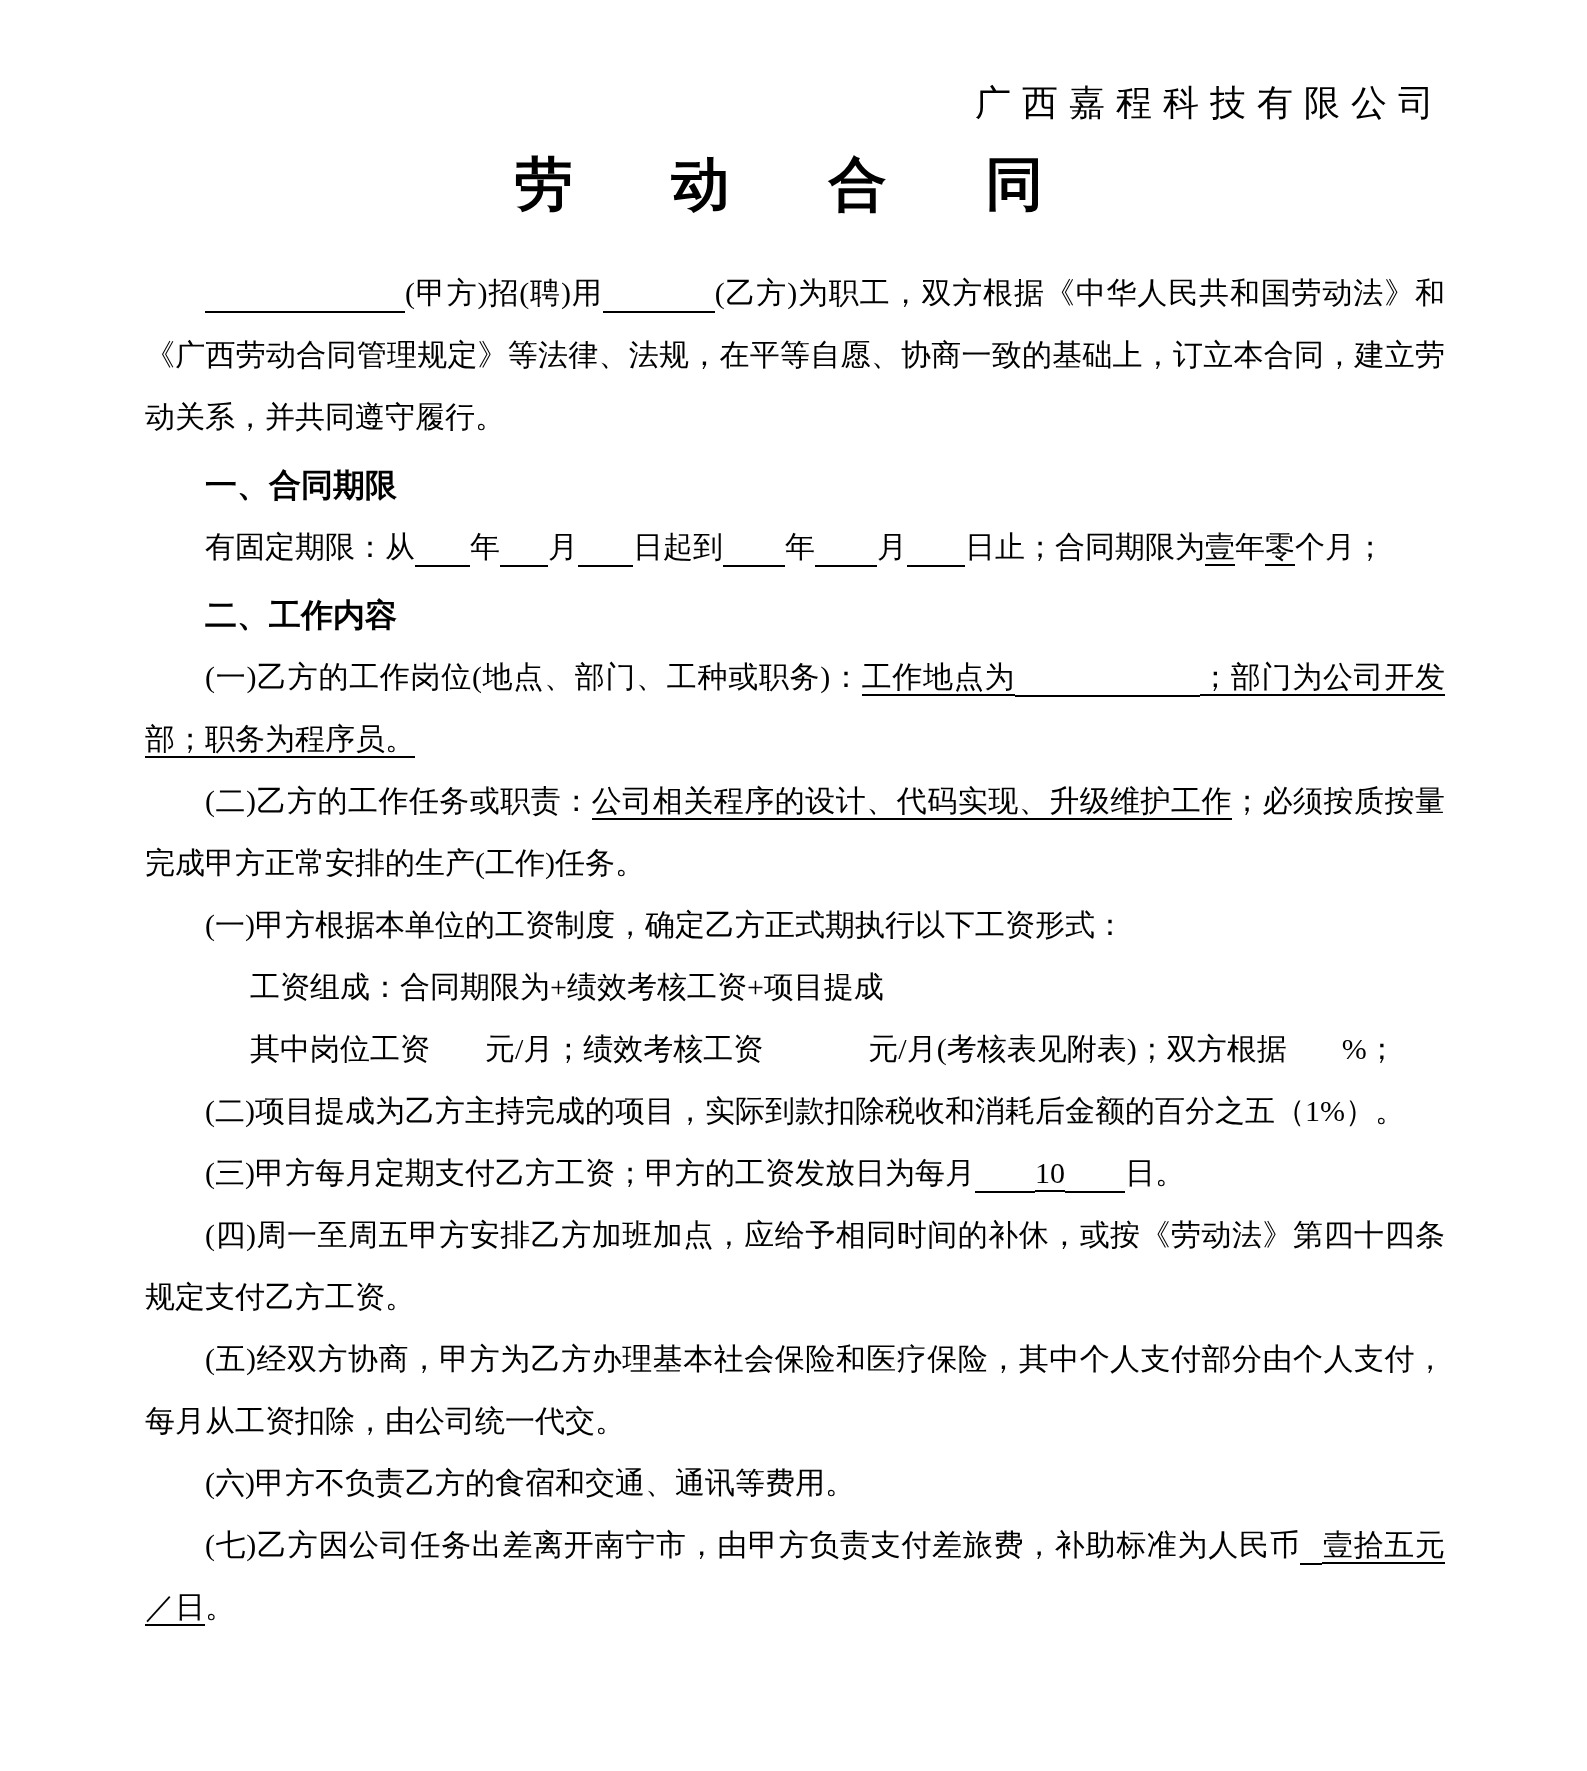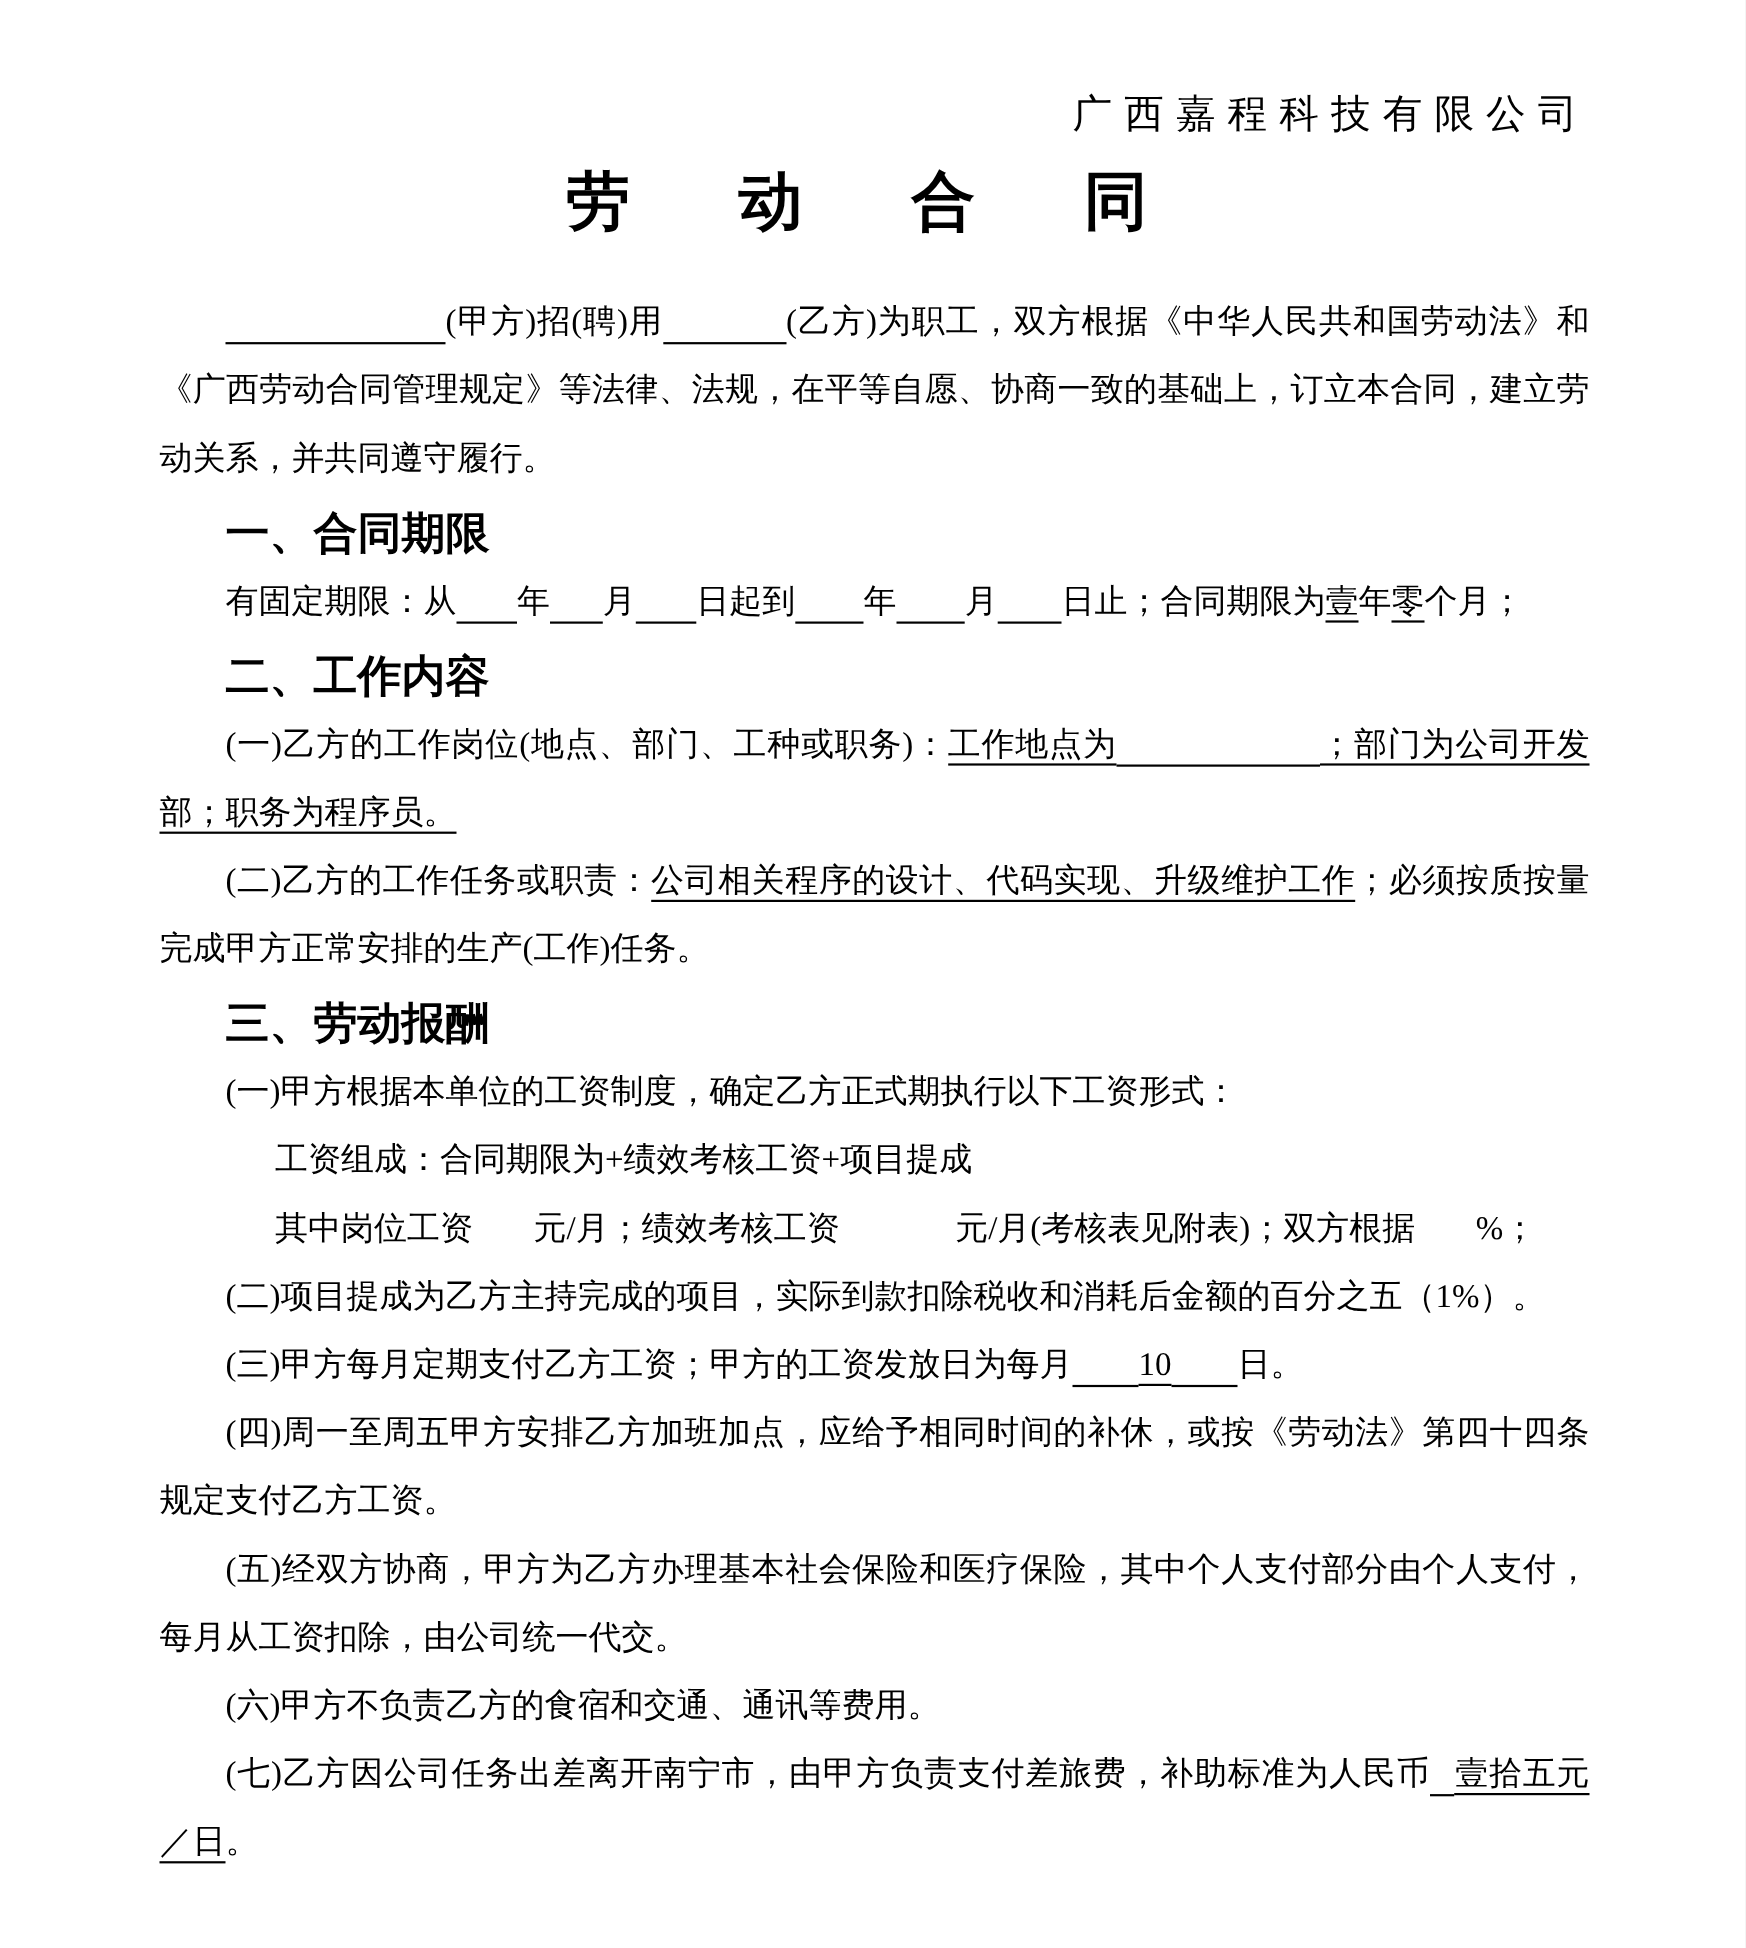--- a/index.html
+++ b/index.html
@@ -29,21 +29,21 @@
     font-weight:bold;
     font-size:58px;
     letter-spacing:32px;
     line-height:74px;
     margin:24px 0 36px 0;
     white-space:nowrap;
   }
   .heading{
     font-family:"Liberation Sans","DejaVu Sans",sans-serif;
     font-weight:bold;
-    font-size:40px;
+    font-size:32px;
     line-height:62px;
     margin:6px 0 0 60px;
   }
   p.para{
     margin:0;
     text-align:justify;
     text-indent:60px;
   }
   p.para.sub{ text-indent:105px; }
   .run{}
@@ -67,21 +67,20 @@
 
 <div class="page">
     <div class="company">广西嘉程科技有限公司</div>
     <div class="doctitle">劳 动 合 同</div>
     <p class="para"><span class="blank" style="width: 200px;">&nbsp;</span><span class="run">(甲方)招(聘)用</span><span class="blank" style="width: 112px;">&nbsp;</span><span class="run">(乙方)为职工，双方根据《中华人民共和国劳动法》和《广西劳动合同管理规定》等法律、法规，在平等自愿、协商一致的基础上，订立本合同，建立劳动关系，并共同遵守履行。</span></p>
     <div class="heading">一、合同期限</div>
     <p class="para"><span class="run">有固定期限：从</span><span class="blank" style="width: 55px;">&nbsp;</span><span class="run">年</span><span class="blank" style="width: 48px;">&nbsp;</span><span class="run">月</span><span class="blank" style="width: 55px;">&nbsp;</span><span class="run">日起到</span><span class="blank" style="width: 62px;">&nbsp;</span><span class="run">年</span><span class="blank" style="width: 62px;">&nbsp;</span><span class="run">月</span><span class="blank" style="width: 58px;">&nbsp;</span><span class="run">日止；合同期限为</span><span class="run u">壹</span><span class="run">年</span><span class="run u">零</span><span class="run">个月；</span></p>
     <div class="heading">二、工作内容</div>
     <p class="para"><span class="run">(一)乙方的工作岗位(地点、部门、工种或职务)：</span><span class="run u">工作地点为</span><span class="blank" style="width: 185px;">&nbsp;</span><span class="run u">；部门为公司开发部；职务为程序员。</span></p>
     <p class="para"><span class="run">(二)乙方的工作任务或职责：</span><span class="run u">公司相关程序的设计、代码实现、升级维护工作</span><span class="run">；必须按质按量完成甲方正常安排的生产(工作)任务。</span></p>
-    <div class="heading">三、劳动报酬</div>
     <p class="para"><span class="run">(一)甲方根据本单位的工资制度，确定乙方正式期执行以下工资形式：</span></p>
     <p class="para sub"><span class="run">工资组成：合同期限为+绩效考核工资+项目提成</span></p>
     <p class="para sub"><span class="run">其中岗位工资</span><span class="gap" style="width: 55px;">&nbsp;</span><span class="run">元/月；绩效考核工资</span><span class="gap" style="width: 105px;">&nbsp;</span><span class="run">元/月(考核表见附表)；双方根据</span><span class="gap" style="width: 55px;">&nbsp;</span><span class="run">%；</span></p>
     <p class="para"><span class="run">(二)项目提成为乙方主持完成的项目，实际到款扣除税收和消耗后金额的百分之五（1%）。</span></p>
     <p class="para"><span class="run">(三)甲方每月定期支付乙方工资；甲方的工资发放日为每月</span><span class="blank" style="width: 60px;">&nbsp;</span><span class="run u">10</span><span class="blank" style="width: 60px;">&nbsp;</span><span class="run">日。</span></p>
     <p class="para"><span class="run">(四)周一至周五甲方安排乙方加班加点，应给予相同时间的补休，或按《劳动法》第四十四条规定支付乙方工资。</span></p>
     <p class="para"><span class="run">(五)经双方协商，甲方为乙方办理基本社会保险和医疗保险，其中个人支付部分由个人支付，每月从工资扣除，由公司统一代交。</span></p>
     <p class="para"><span class="run">(六)甲方不负责乙方的食宿和交通、通讯等费用。</span></p>
     <p class="para"><span class="run">(七)乙方因公司任务出差离开南宁市，由甲方负责支付差旅费，补助标准为人民币</span><span class="blank" style="width: 22px;">&nbsp;</span><span class="run u">壹拾五元／日</span><span class="run">。</span></p>
   </div>

